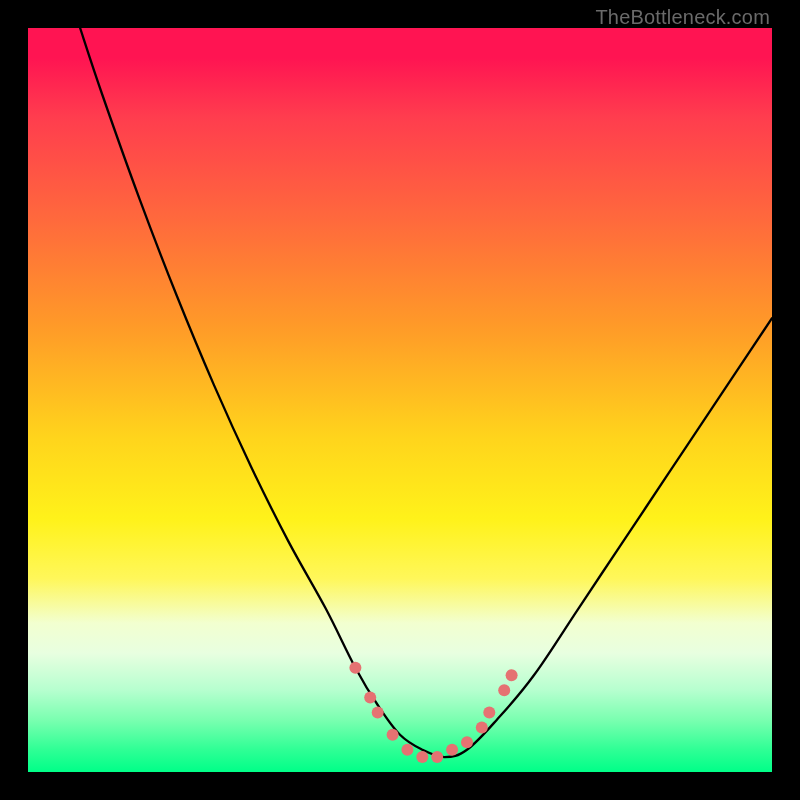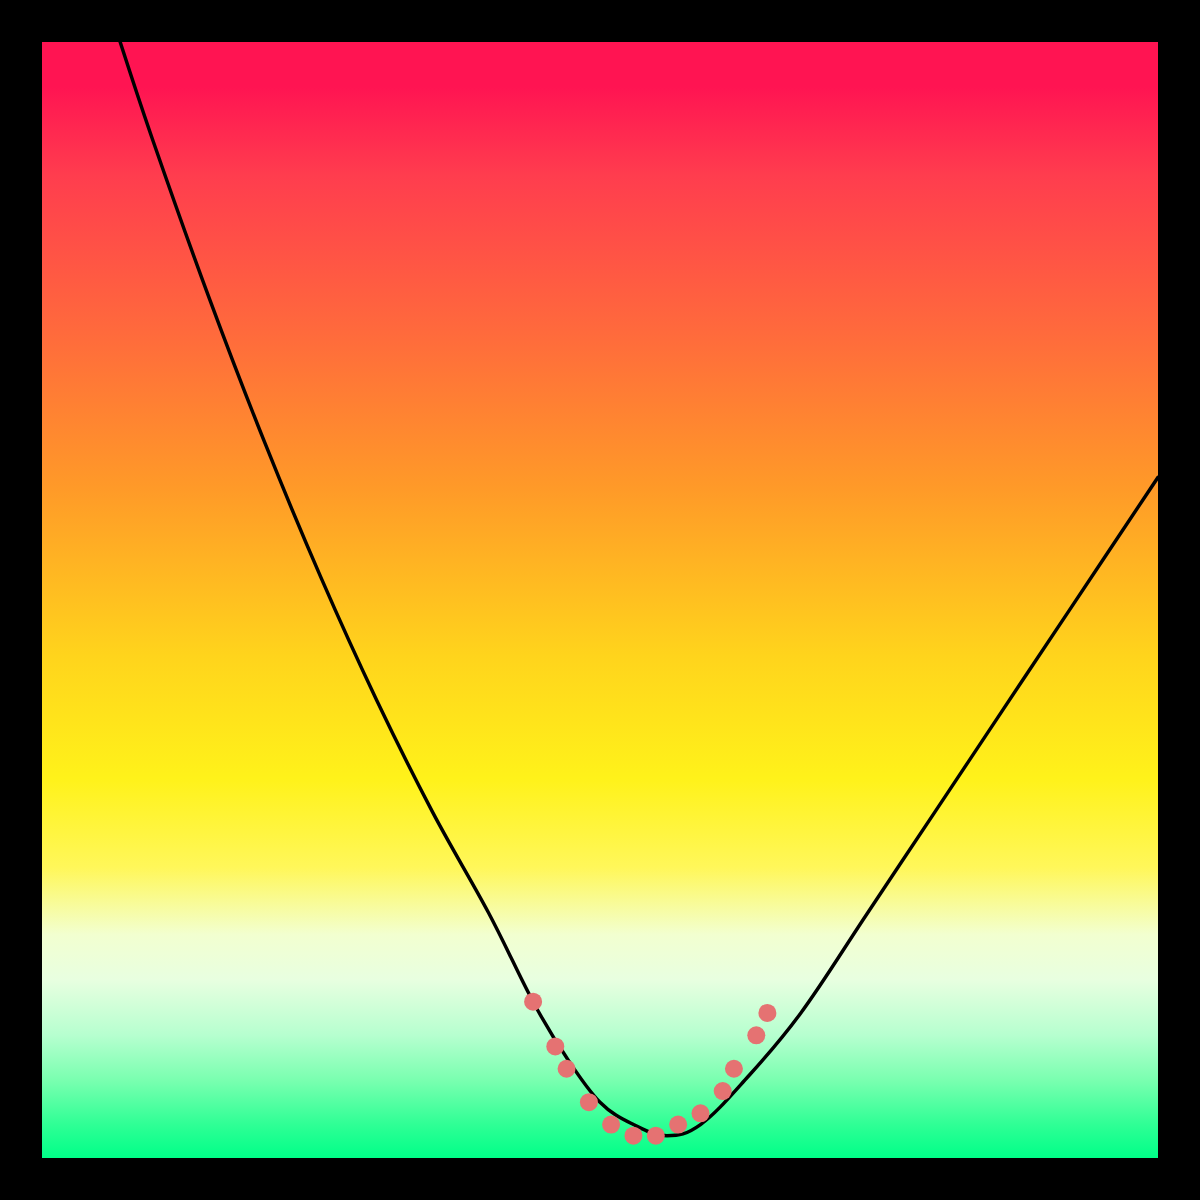--- a/index.html
+++ b/index.html
@@ -65,20 +65,21 @@
     top: 0;
     width: 744px;
     height: 744px;
     z-index: 3;
   }
 </style>
 </head>
 <body>
 
 <div class="frame">
+  <div class="watermark">TheBottleneck.com</div>
   <div class="plot-area">
     <svg class="curve" viewBox="0 0 744 744" preserveAspectRatio="none">
       <path id="curve-path" fill="none" stroke-width="2.3" stroke-linecap="round" stroke-linejoin="round" d="M 52.1 0.0 C 56.1 12.1, 63.7 36.2, 74.4 67.0 C 85.1 97.8, 98.2 135.0, 111.6 171.1 C 125.0 207.3, 135.4 234.4, 148.8 267.8 C 162.2 301.3, 172.6 326.3, 186.0 357.1 C 199.4 387.9, 209.8 410.8, 223.2 439.0 C 236.6 467.1, 247.0 487.9, 260.4 513.4 C 273.8 538.8, 285.5 557.6, 297.6 580.3 C 309.7 603.1, 318.0 622.4, 327.4 639.8 C 336.7 657.2, 341.6 665.0, 349.7 677.0 C 357.7 689.1, 364.0 698.8, 372.0 706.8 C 380.0 714.8, 386.3 717.7, 394.3 721.7 C 402.4 725.7, 408.6 729.1, 416.6 729.1 C 424.7 729.1, 429.6 728.4, 439.0 721.7 C 448.3 715.0, 456.7 705.3, 468.7 691.9 C 480.8 678.5, 491.2 667.4, 505.9 647.3 C 520.7 627.2, 534.5 604.4, 550.6 580.3 C 566.6 556.2, 579.1 537.5, 595.2 513.4 C 611.3 489.3, 623.8 470.5, 639.8 446.4 C 655.9 422.3, 665.7 407.6, 684.5 379.4 C 703.2 351.3, 733.3 306.2, 744.0 290.2" stroke="#000000"></path>
     </svg>
     <svg class="dots" viewBox="0 0 744 744" preserveAspectRatio="none">
       <g id="dots-group">
           <circle cx="327.4" cy="639.8" r="6" fill="#e57272"></circle>
           <circle cx="342.2" cy="669.6" r="6" fill="#e57272"></circle>
           <circle cx="349.7" cy="684.5" r="6" fill="#e57272"></circle>
           <circle cx="364.6" cy="706.8" r="6" fill="#e57272"></circle>

